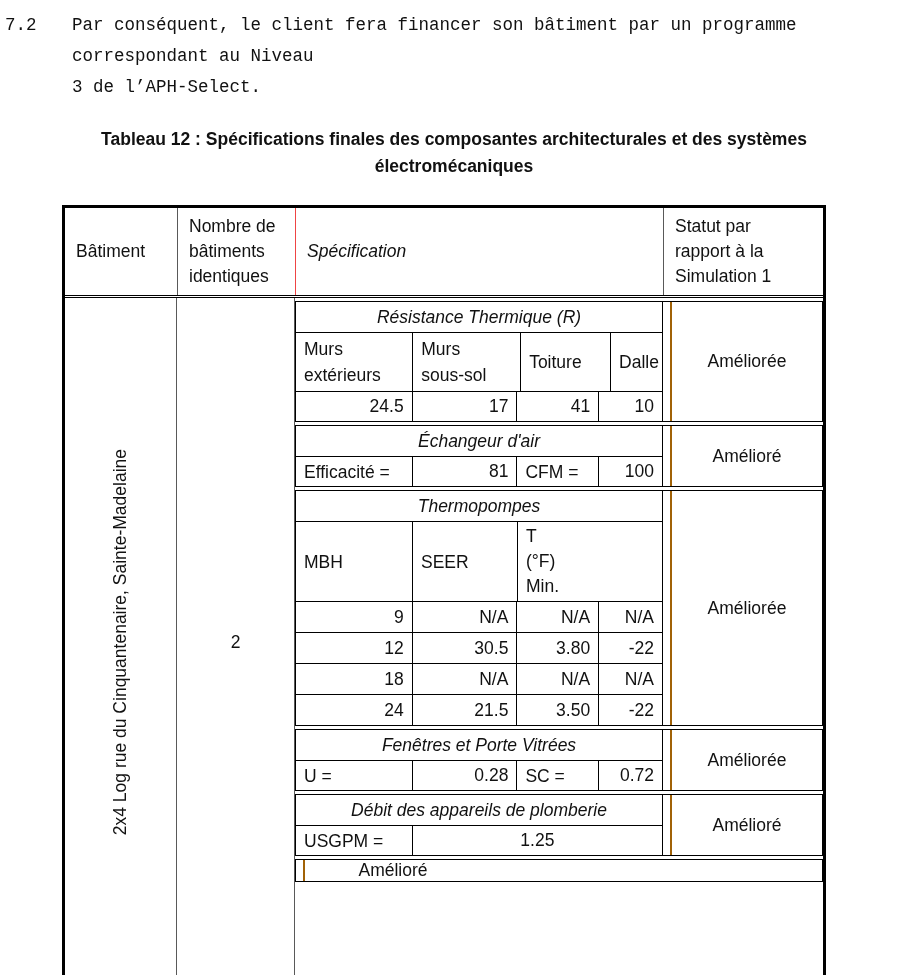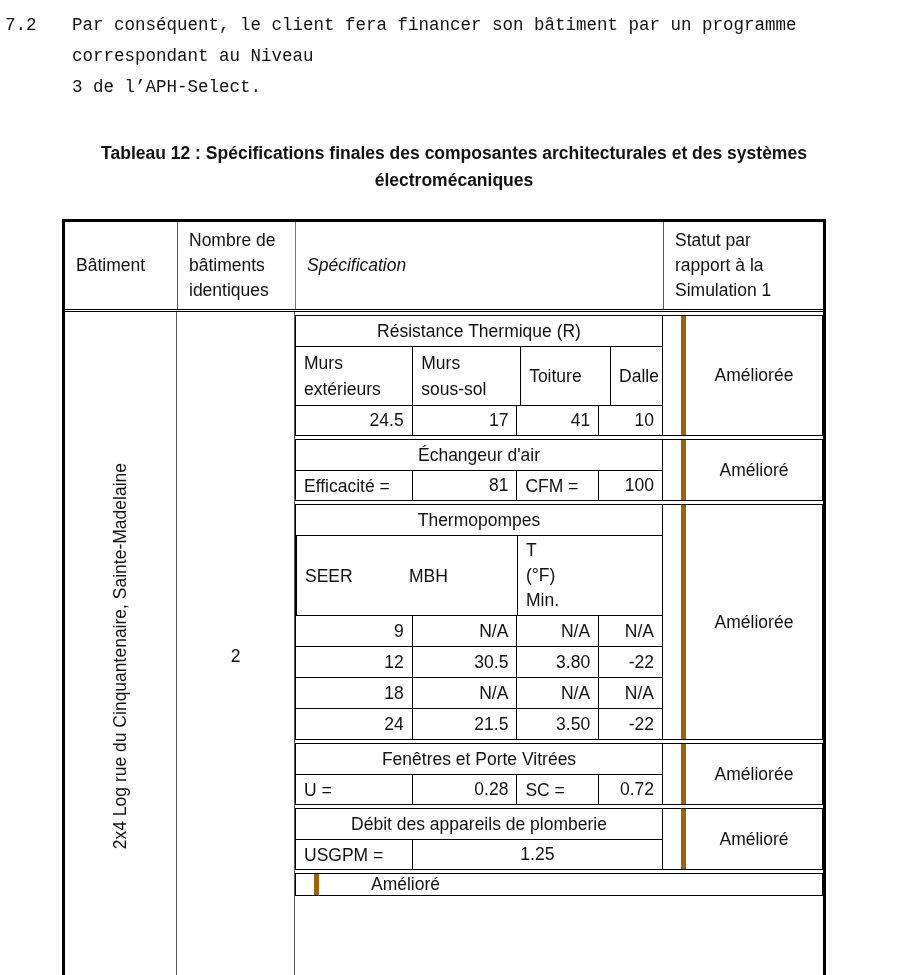--- a/index.html
+++ b/index.html
@@ -10,54 +10,54 @@
     color: #111; overflow: hidden;
   }
   .page { width: 908px; height: 975px; padding-top: 10px; position: relative; }
 
   
   .para { position: relative; padding-left: 72px; padding-right: 8px; font-size: 17.5px; line-height: 31px; font-family: Liberation Mono, monospace; }
   .para-num { position: absolute; left: 5px; top: 0; }
   .para-text { white-space: pre-line; }
 
   
-  .tbl-title { margin-top: 37px; text-align: center; font-weight: bold; font-size: 17.5px; line-height: 27px; }
+  .tbl-title { margin-top: 23px; text-align: center; font-weight: bold; font-size: 17.5px; line-height: 27px; }
 
   
   .tbl { margin: 25px 0 0 62px; width: 764px; border: 3px solid #000; border-bottom-width: 4px; background: #fff; }
 
   .thead { display: flex; height: 90px; border-bottom: 3px double #000; font-size: 17.5px; }
   .hcell { display: flex; align-items: center; padding-left: 11px; line-height: 25px; }
   .hc1 { width: 112px; }
   .hc2 { width: 118px; border-left: 1px solid #595959; }
   .hc3 { width: 368px; border-left: 1px solid #ef4444; font-style: italic; }
   .hc4 { width: 144px; border-left: 1px solid #595959; }
 
   .tbody { display: flex; height: 688px; font-size: 17.5px; }
   .bcol1 { width: 112px; border-right: 1px solid #595959; display: flex; align-items: center; justify-content: center; }
   .bcol2 { width: 118px; border-right: 1px solid #595959; display: flex; align-items: center; justify-content: center; }
   .vert  { writing-mode: vertical-rl; transform: rotate(180deg); white-space: nowrap; }
 
   .sections { width: 528px; padding-top: 3px; display: flex; flex-direction: column; row-gap: 3px; }
   .section { display: flex; border: 1px solid #000; }
   .spec { width: 367px; border-right: 1px solid #000; display: flex; flex-direction: column; }
-  .status { width: 178px; margin-left: 18px; border-left: 5px solid #a16207; display: flex; align-items: center; justify-content: center; }
+  .status { width: 178px; margin-left: 7px; border-left: 2px solid #a16207; display: flex; align-items: center; justify-content: center; }
 
   .srow { display: flex; }
   .bt { border-top: 1px solid #000; }
   .h28 { height: 28px; } .h30 { height: 30px; } .h31 { height: 31px; }
   .h59 { height: 59px; gap: 24px; } .h80 { height: 80px; }
 
   .cell { display: flex; align-items: center; overflow: hidden; }
   .bl   { border-left: 1px solid #000; }
   .cen  { justify-content: center; text-align: center; }
   .lab  { justify-content: flex-start; padding-left: 8px; line-height: 26px; }
   .num  { justify-content: flex-end; padding-right: 8px; }
   .pre  { white-space: pre-line; line-height: 25px; }
-  .wFull { width: 100%; }
+  .wFull { width: 100%; font-style: italic; }
   .wA { width: 116px; } .wB { width: 105px; } .wC { width: 82px; } .wD { width: 64px; }
   .wAB { width: 221px; } .wCD { width: 146px; } .wBCD { width: 251px; }
 
   .dash-sep { height: 3px; width: 100%;
     background: repeating-linear-gradient(90deg, #000 0 10px, transparent 10px 18px); }
 </style>
 </head>
 <body>
 
 <div class="page">
@@ -133,22 +133,22 @@
             <span>Amélioré</span>
           </div>
         </div>
 
         <div class="section">
           <div class="spec">
             <div class="srow h30">
               <div class="cell cen wFull">Thermopompes</div>
             </div>
             <div class="srow h80 bt">
+              <div class="cell lab wA">MBH</div>
               <div class="cell lab wB bl">SEER</div>
-              <div class="cell lab wA">MBH</div>
               <div class="cell lab wD bl pre">T
 (°F)
 Min.</div>
             </div>
             <div class="srow h31 bt">
               <div class="cell num wA">9</div>
               <div class="cell num wB bl">N/A</div>
               <div class="cell num wC bl">N/A</div>
               <div class="cell num wD bl">N/A</div>
             </div>

